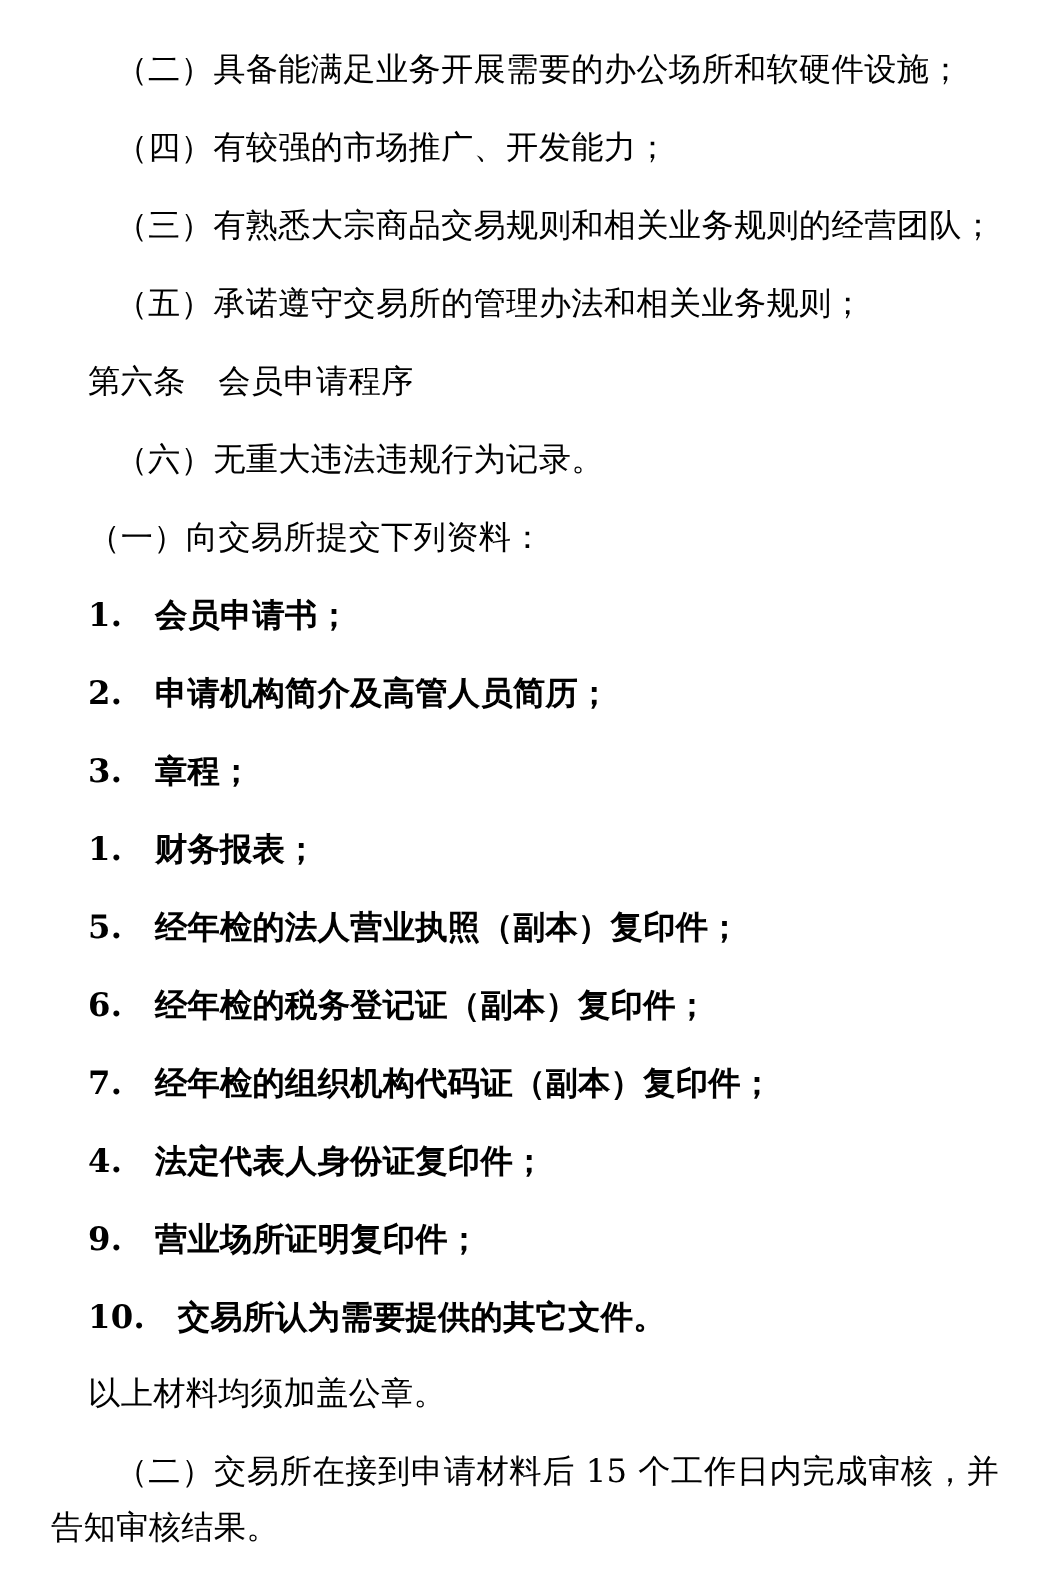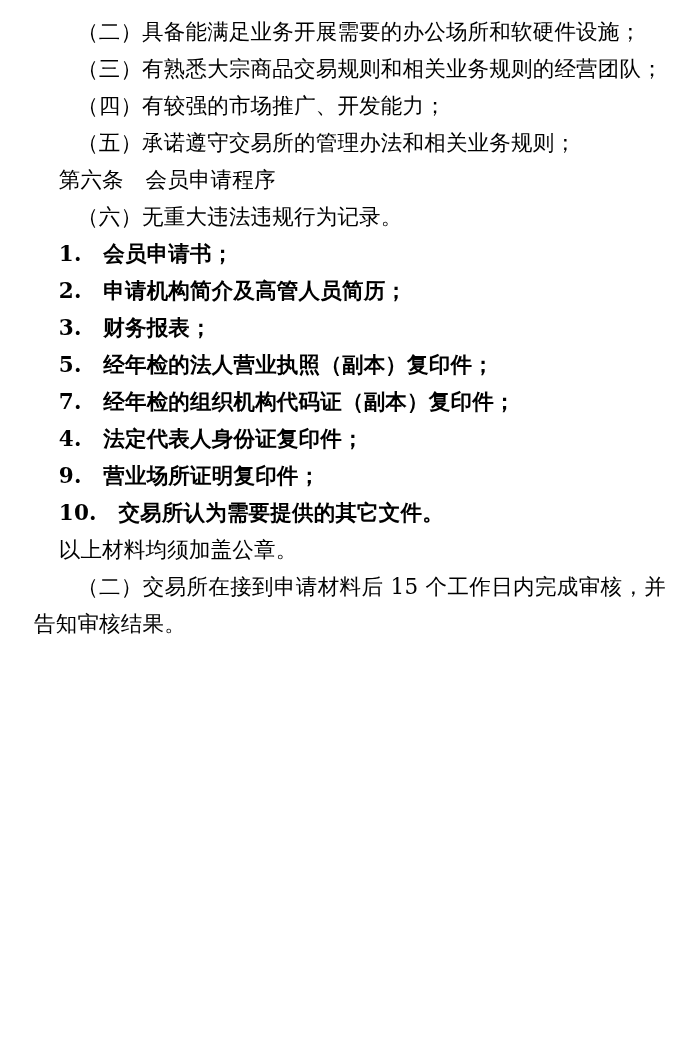--- a/index.html
+++ b/index.html
@@ -23,45 +23,48 @@
     padding: 14px 26px 0 34px;
   }
   .doc-body {
     font-size: 21.5px;
     line-height: 1.72;
     letter-spacing: 0.2px;
     text-align: justify;
     text-justify: inter-ideograph;
   }
   .para {
-    margin: 0 0 0.0em 0;
+    margin: 15px 0 0.0em 0;
     white-space: normal;
   }
   
   .ind-2 { text-indent: 2em; }
   .ind-1 { text-indent: 1.15em; }
   .ind-head { text-indent: 1.15em; }
   .ind-num { text-indent: 1.15em; font-weight: bold; }
 </style>
 </head>
 <body>
 
 <div id="page">
   <div class="doc-body">
 
     <p class="para ind-2">（二）具备能满足业务开展需要的办公场所和软硬件设施；</p>
+    <p class="para ind-2">（四）有较强的市场推广、开发能力；</p>
     <p class="para ind-2">（三）有熟悉大宗商品交易规则和相关业务规则的经营团队；</p>
-    <p class="para ind-2">（四）有较强的市场推广、开发能力；</p>
     <p class="para ind-2">（五）承诺遵守交易所的管理办法和相关业务规则；</p>
     <p class="para ind-head">第六条　会员申请程序</p>
     <p class="para ind-2">（六）无重大违法违规行为记录。</p>
+    <p class="para ind-1">（一）向交易所提交下列资料：</p>
     <p class="para ind-num">1.　会员申请书；</p>
     <p class="para ind-num">2.　申请机构简介及高管人员简历；</p>
-    <p class="para ind-num">3.　财务报表；</p>
+    <p class="para ind-num">3.　章程；</p>
+    <p class="para ind-num">1.　财务报表；</p>
     <p class="para ind-num">5.　经年检的法人营业执照（副本）复印件；</p>
+    <p class="para ind-num">6.　经年检的税务登记证（副本）复印件；</p>
     <p class="para ind-num">7.　经年检的组织机构代码证（副本）复印件；</p>
     <p class="para ind-num">4.　法定代表人身份证复印件；</p>
     <p class="para ind-num">9.　营业场所证明复印件；</p>
     <p class="para ind-num">10.　交易所认为需要提供的其它文件。</p>
     <p class="para ind-1">以上材料均须加盖公章。</p>
     <p class="para ind-2">（二）交易所在接到申请材料后 15 个工作日内完成审核，并告知审核结果。</p>
 
   </div>
 </div>
 

